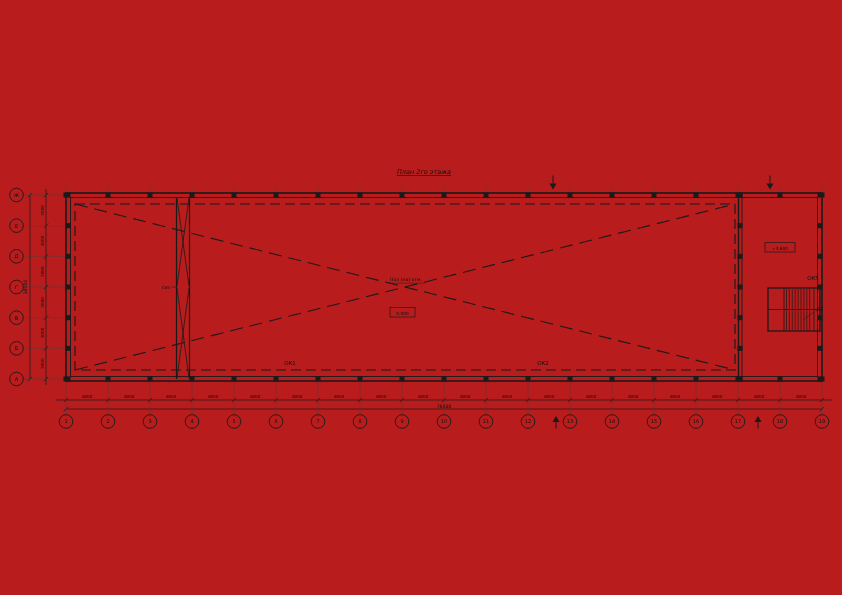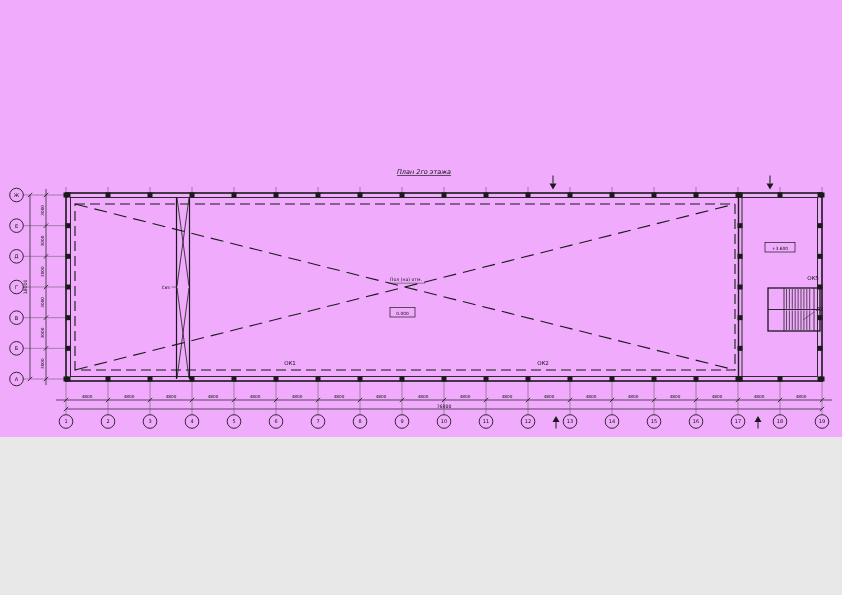--- a/index.html
+++ b/index.html
@@ -1,16 +1,16 @@
 <!DOCTYPE html>
 <html><head>
 <meta charset="utf-8">
 <style>
   html,body{margin:0;padding:0;background:#e8e8e8;}
-  .sheet{position:relative;width:842px;height:437px;background:#f0abfc;overflow:hidden;
+  .sheet{position:relative;width:842px;height:595px;background:#b91c1c;overflow:hidden;
          font-family:"DejaVu Sans", sans-serif;}
   svg{position:absolute;left:0;top:0;}
   svg text{font-family:"DejaVu Sans", sans-serif;fill:#111;}
   .t-title{font-size:6.5px;font-style:italic;text-decoration:underline;}
   .t-dim{font-size:4.2px;}
   .t-dimtotal{font-size:4.6px;}
   .t-axis{font-size:5px;}
   .t-label{font-size:5.5px;}
   .t-small{font-size:4.6px;}
   .t-box{font-size:4.3px;}

